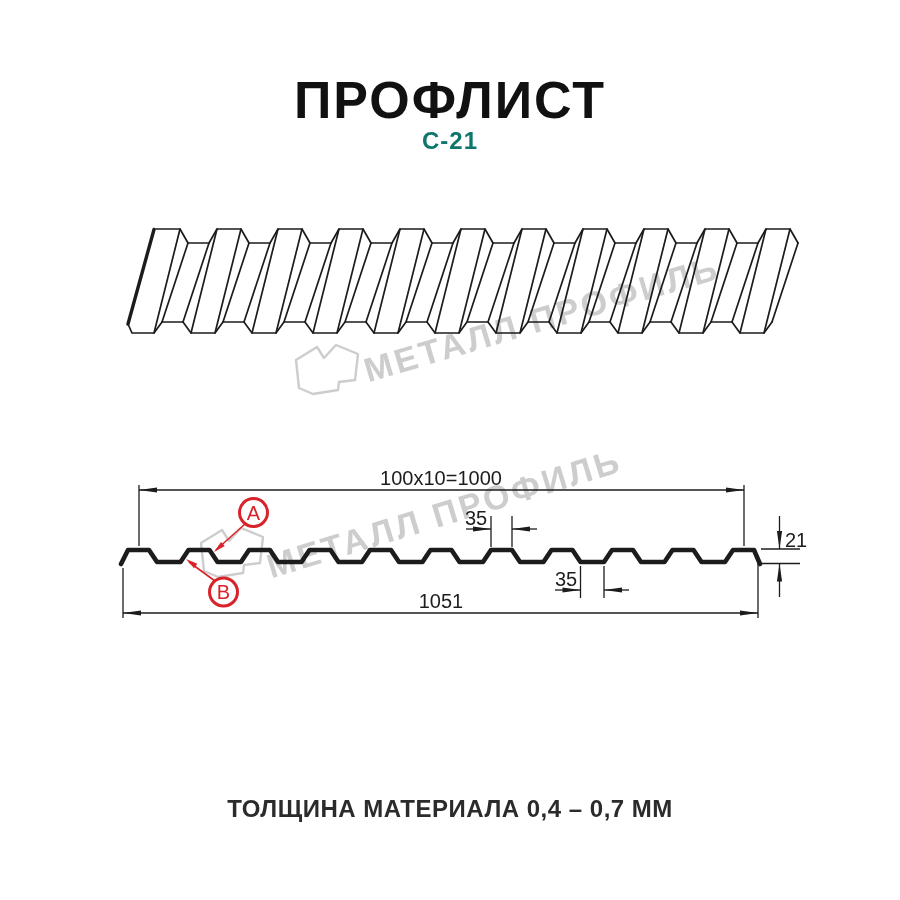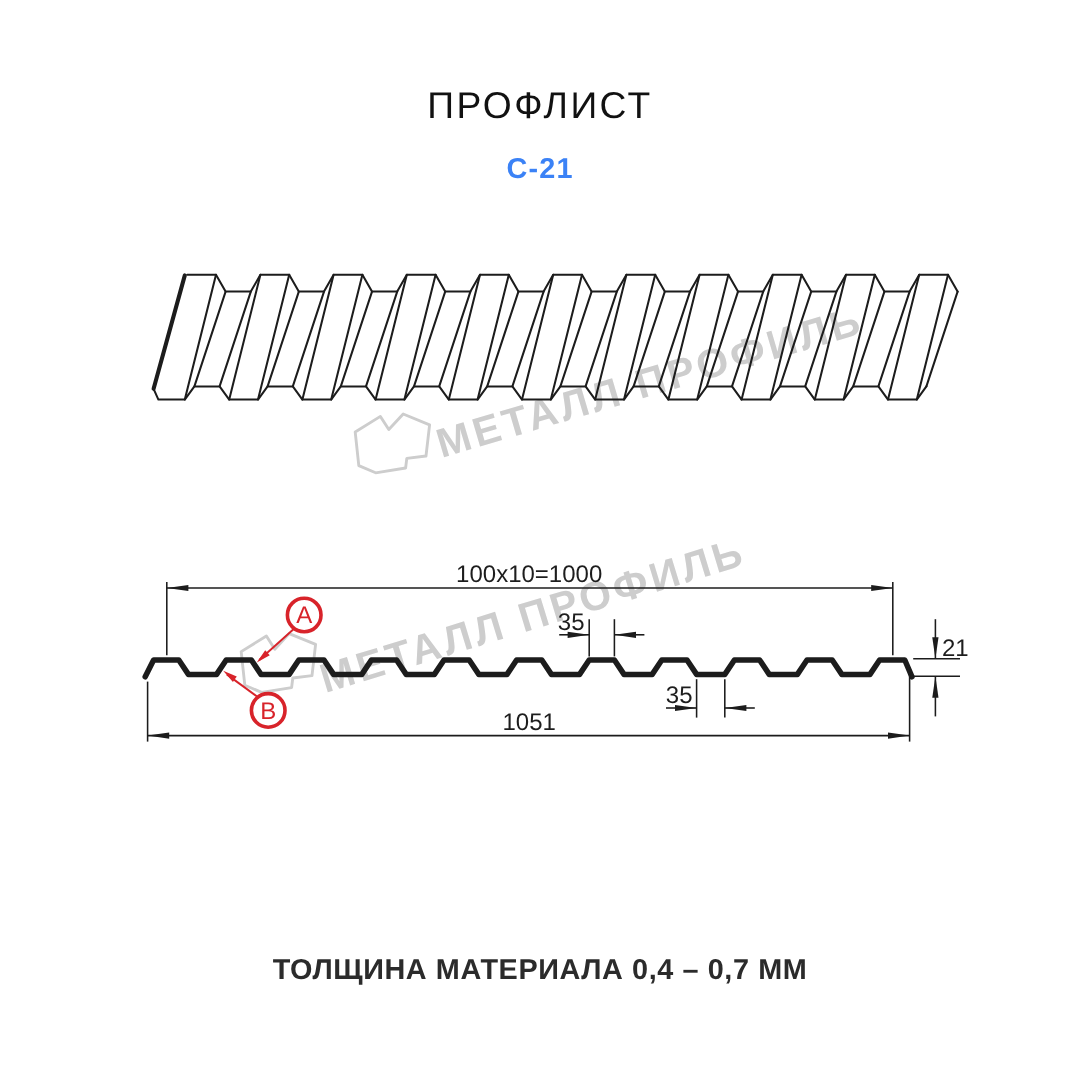--- a/index.html
+++ b/index.html
@@ -8,24 +8,24 @@
     --wm:#cdcdcd;
   }
   html,body{margin:0;padding:0;}
   body{
     width:900px;height:900px;position:relative;background:#ffffff;
     font-family:"Liberation Sans", sans-serif;overflow:hidden;
   }
   .abs{position:absolute;}
   .center-text{left:0;width:900px;text-align:center;}
   .page-title{
-    top:70px;font-size:31px;font-weight:normal;letter-spacing:2px;color:#111;
+    top:70px;font-size:52px;font-weight:bold;letter-spacing:2px;color:#111;
   }
   .page-subtitle{
-    top:127px;font-size:24px;font-weight:bold;letter-spacing:1px;color:#3b82f6;
+    top:127px;font-size:24px;font-weight:bold;letter-spacing:1px;color:#0f766e;
   }
   .footer-caption{
     top:795px;font-size:24px;font-weight:bold;letter-spacing:0.5px;color:#2b2b2b;
   }
   .wm-layer{z-index:1;}
   .draw-layer{z-index:2;}
   .wm-text{
     position:absolute;font-size:34px;font-weight:bold;letter-spacing:3px;
     color:var(--wm);white-space:nowrap;transform-origin:0 50%;
   }

